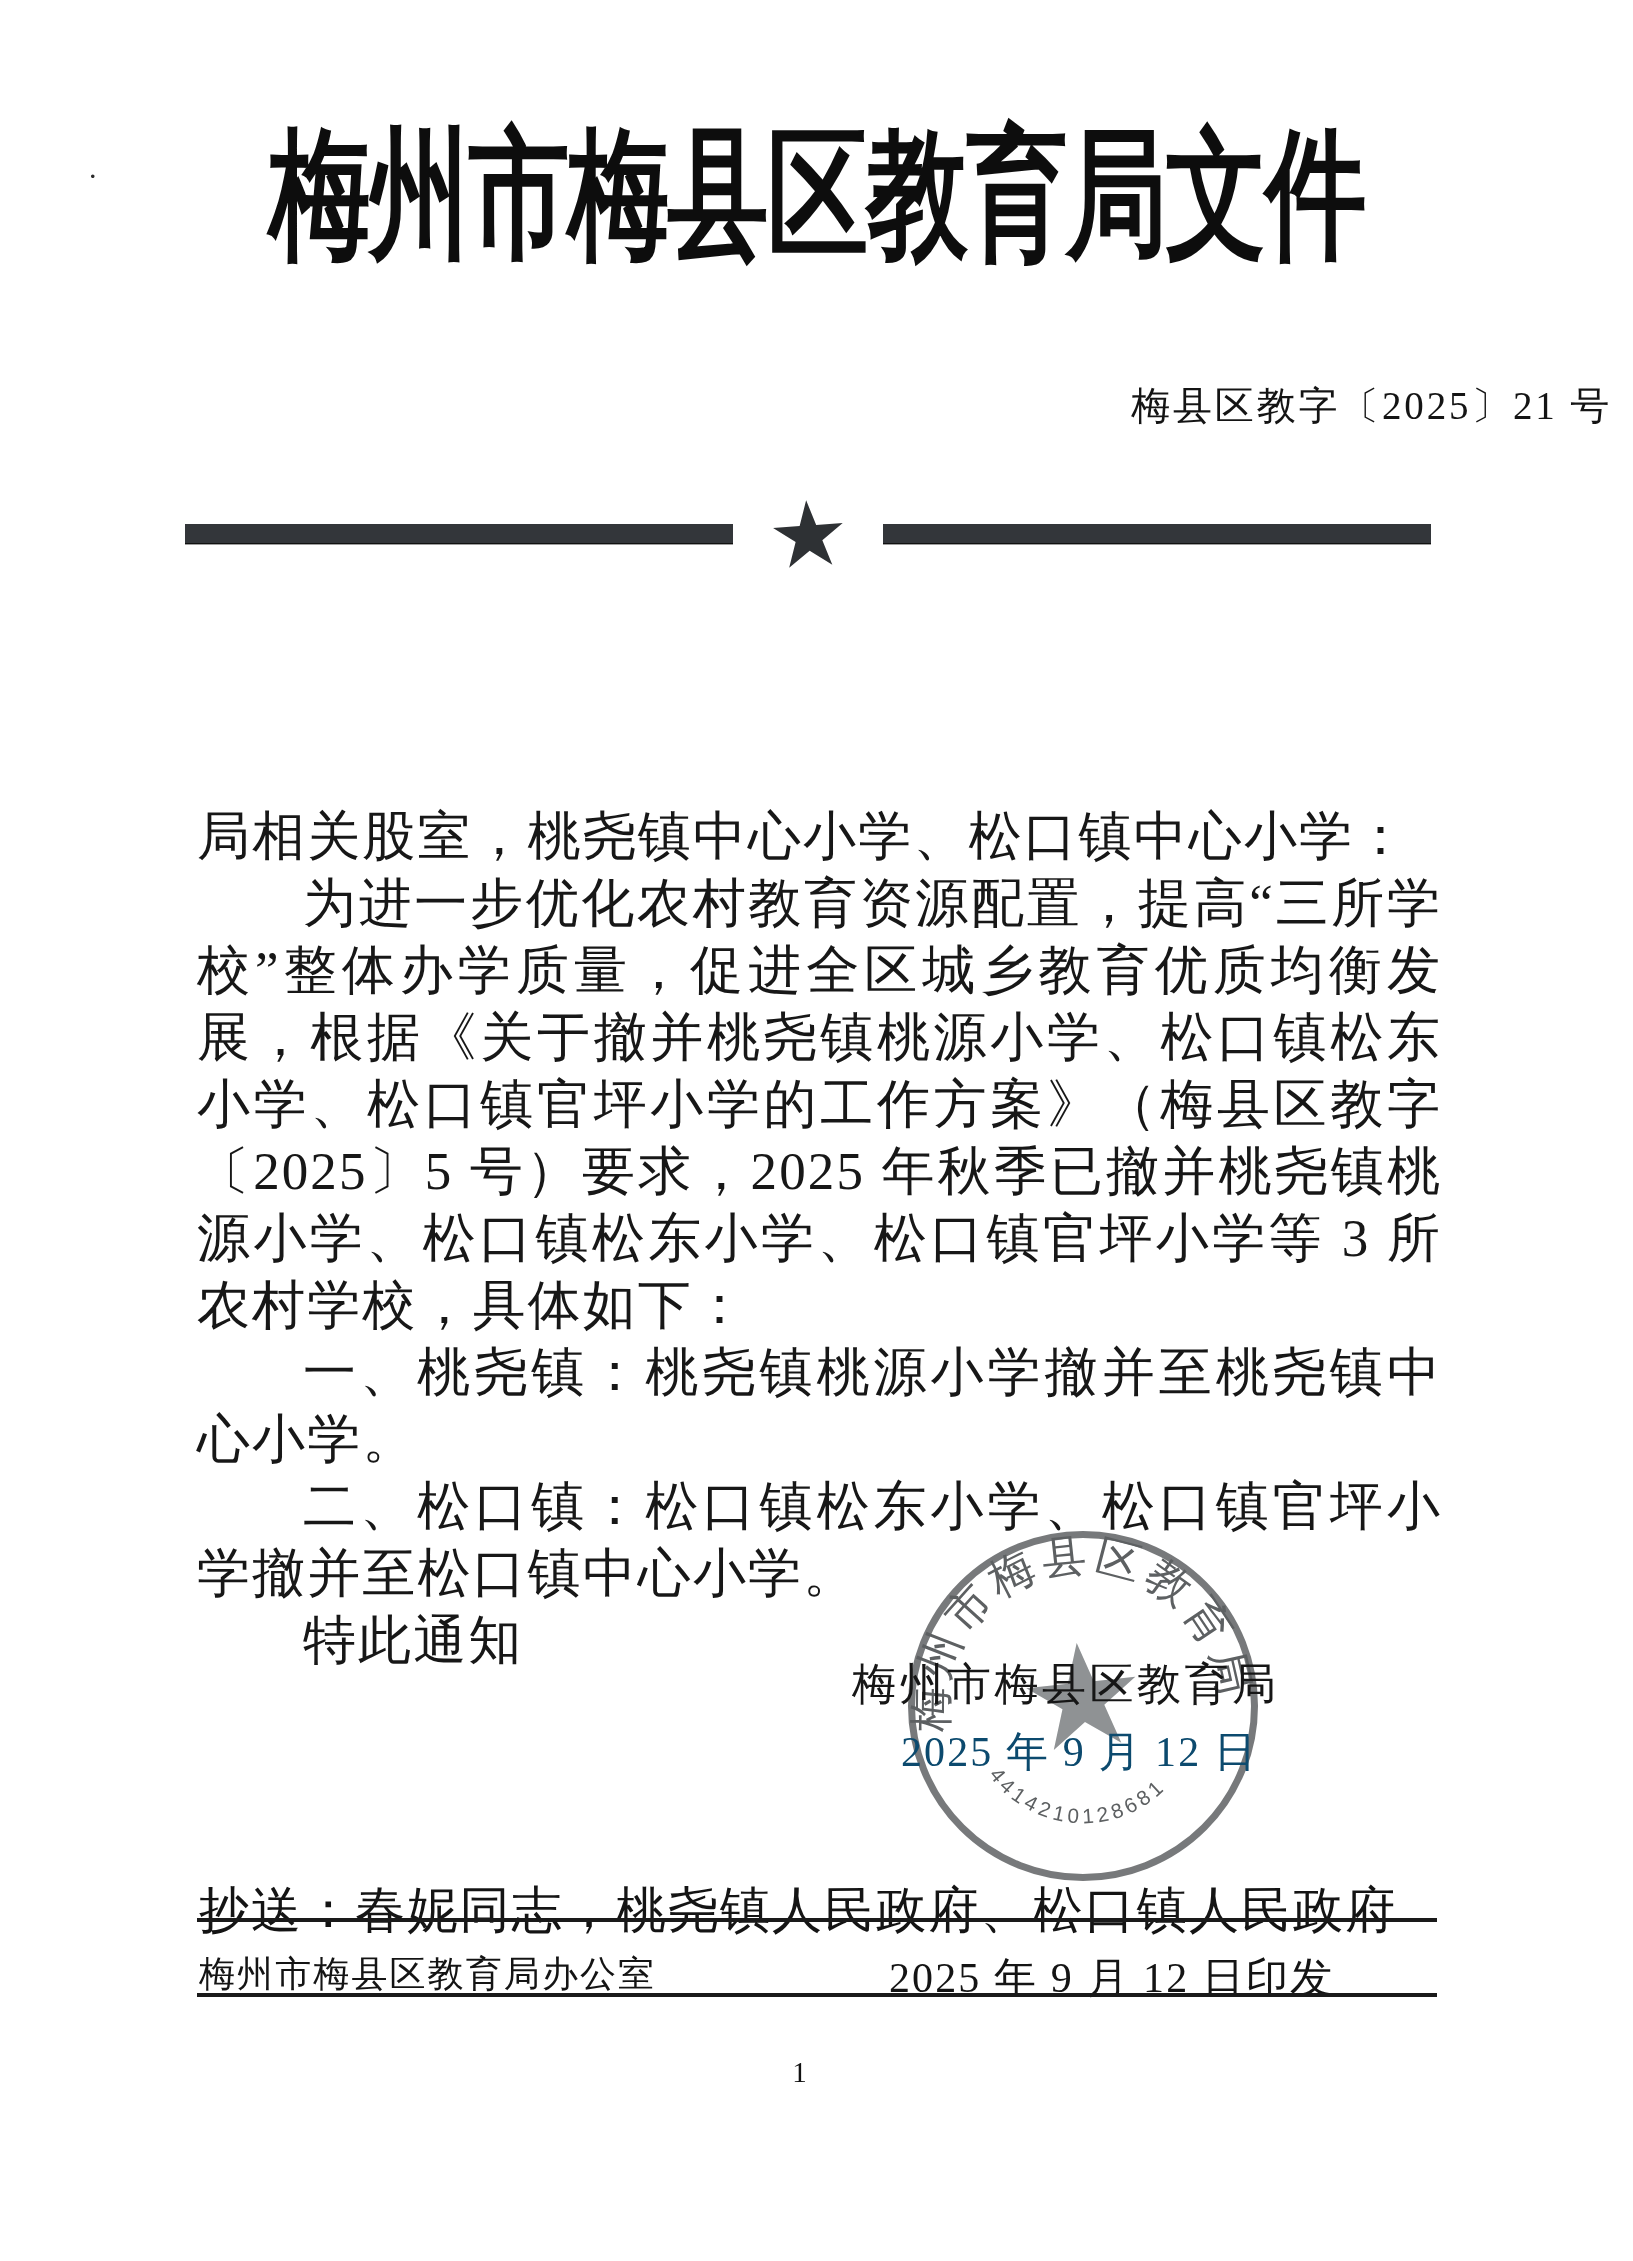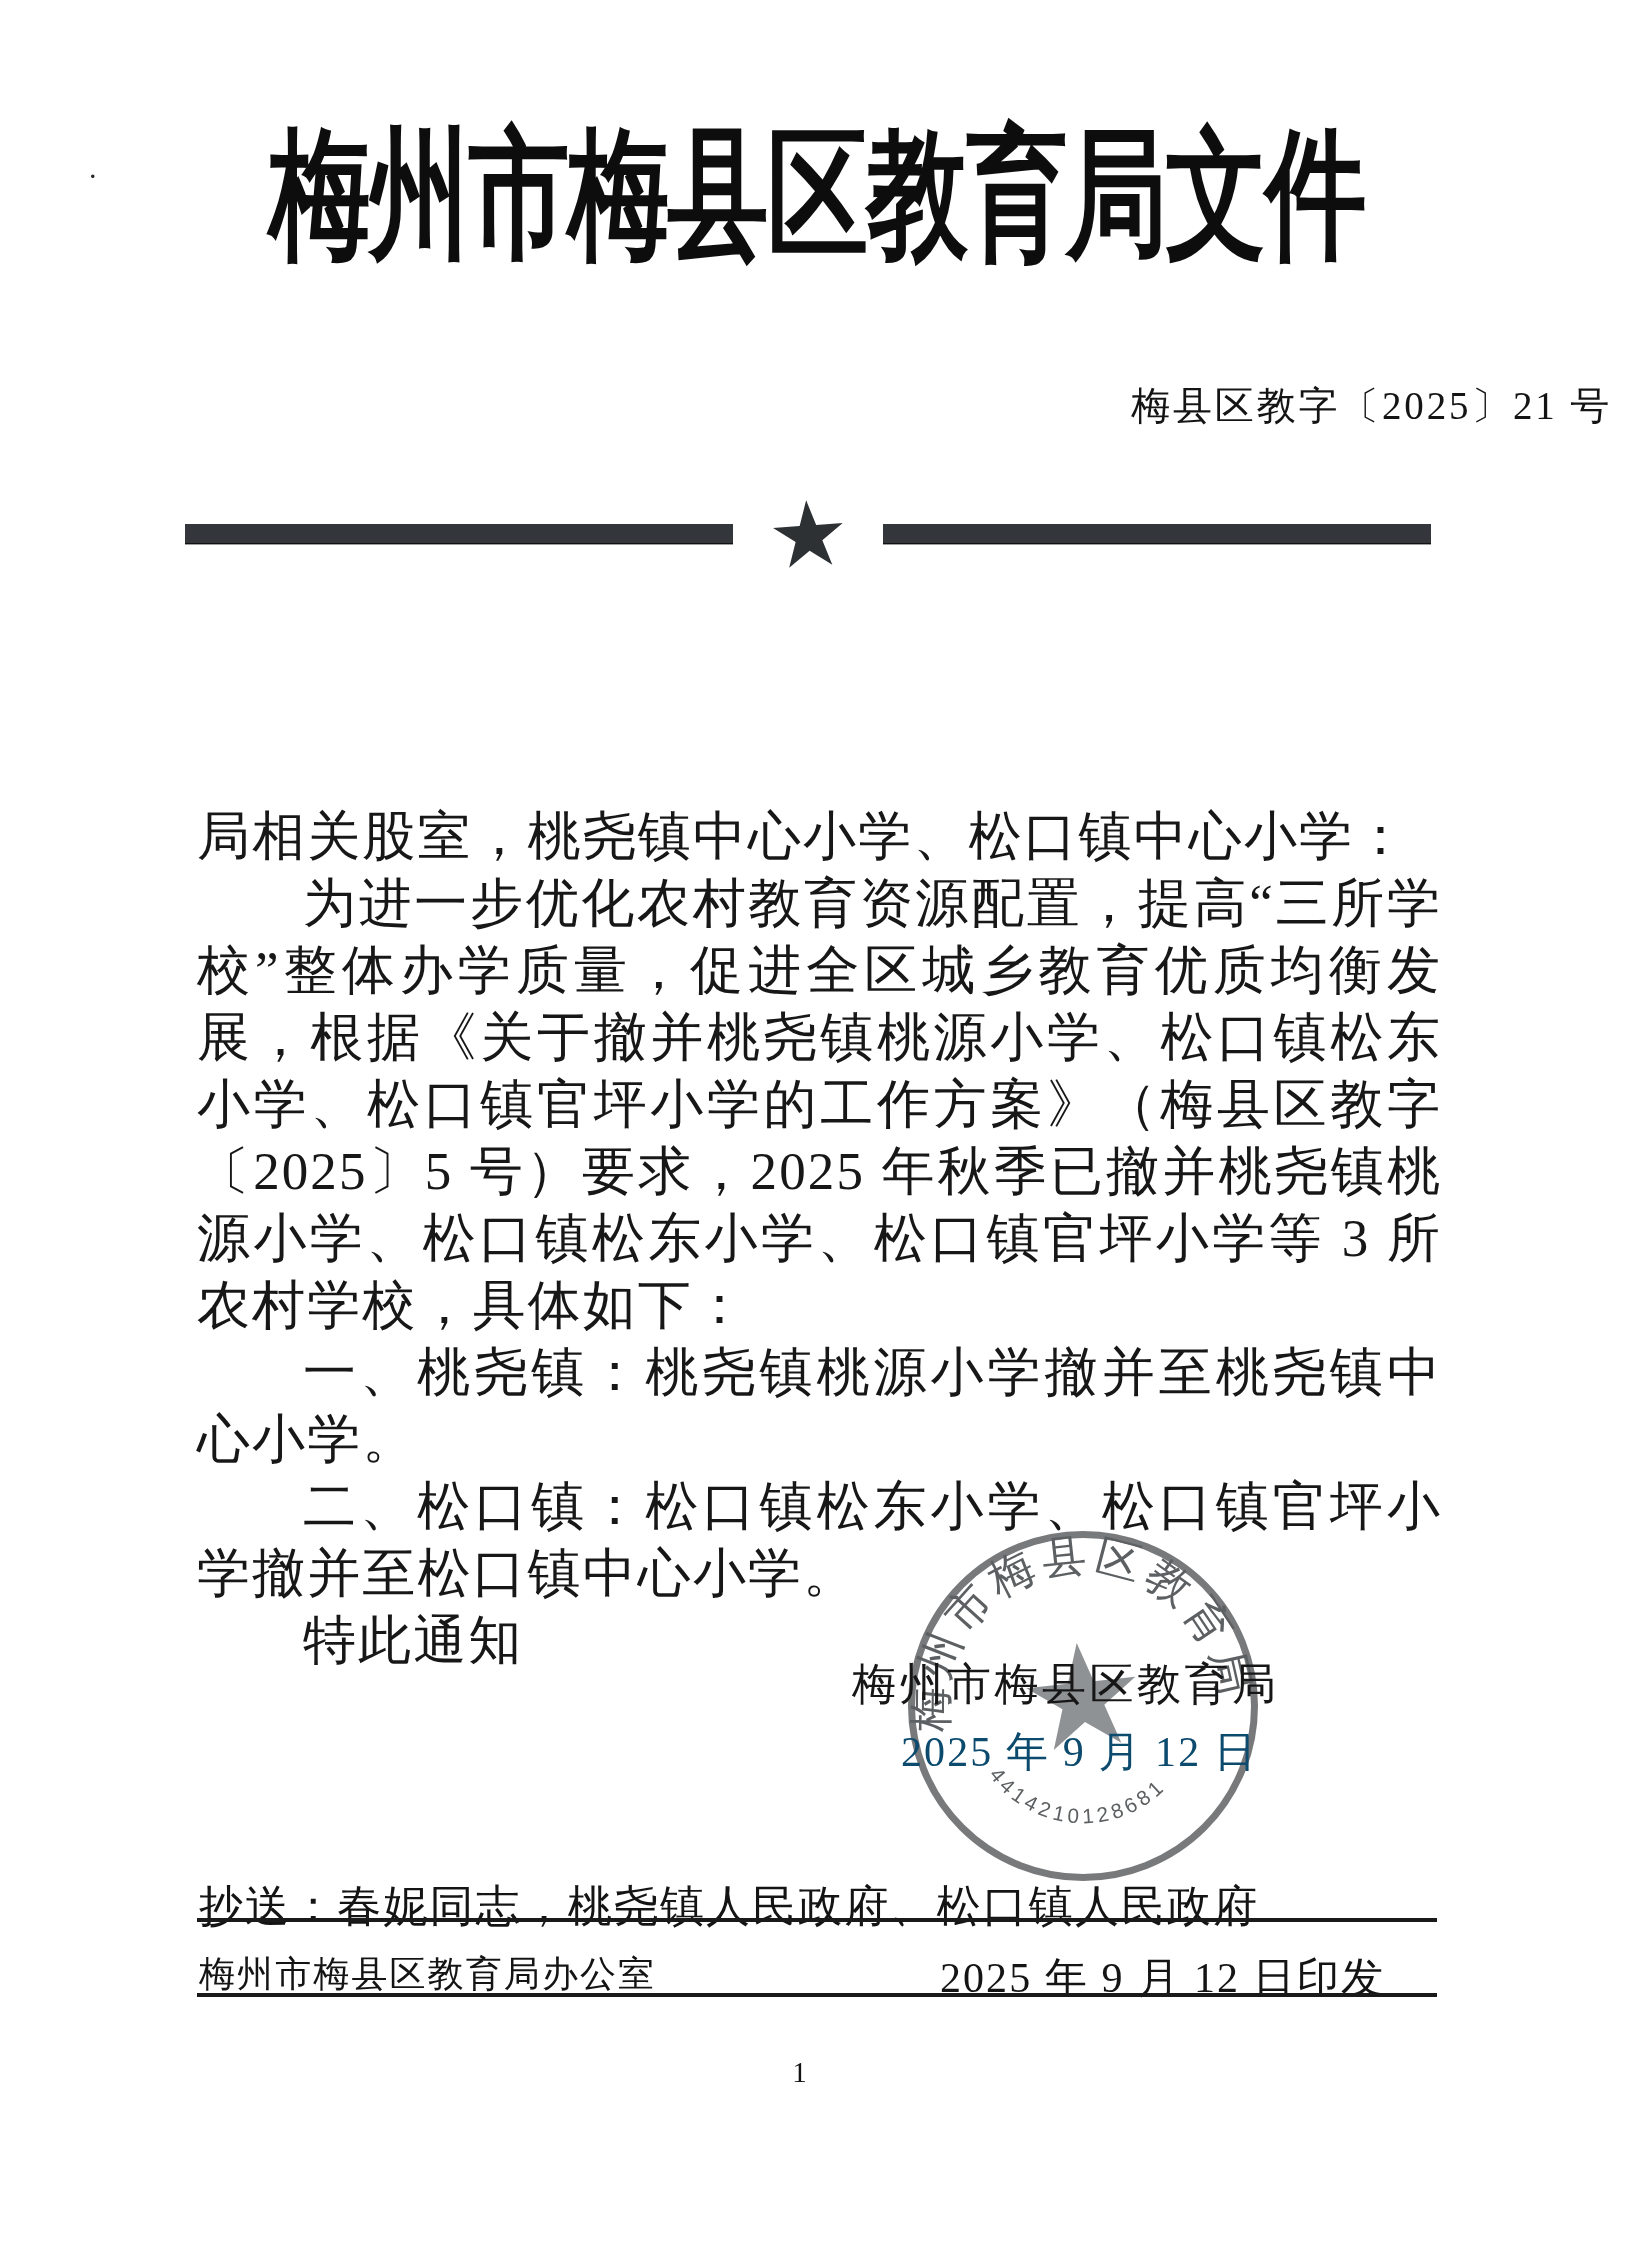--- a/index.html
+++ b/index.html
@@ -98,36 +98,36 @@
   .seal-star{
     position:absolute;left:102px;top:84px;width:145px;
     text-align:center;
     font-size:143px;line-height:166px;
     color:#8f9294;
     transform:rotate(-6deg);
   }
   
   .footer-cc{
     left:199px;top:1877px;width:1239px;
-    font-size:44px;letter-spacing:2.1px;
+    font-size:50px;letter-spacing:2.1px;
     color:#141414;white-space:nowrap;
   }
   .rule{
     left:197px;width:1240px;height:4.2px;background:#1a1a1a;
   }
   .rule-1{top:1918px;}
   .rule-2{top:1993px;}
   .footer-office{
     left:199px;top:1950px;
     font-size:36px;letter-spacing:2.1px;
     color:#141414;white-space:nowrap;
   }
   .footer-printdate{
     left:889px;top:1950px;width:547px;
-    text-align:center;
+    text-align:left;
     font-size:42px;letter-spacing:2.1px;
     color:#141414;white-space:nowrap;
   }
   .page-number{
     left:765px;top:2056px;width:69px;
     text-align:center;
     font-size:29px;color:#111;
   }
 </style>
 </head>

